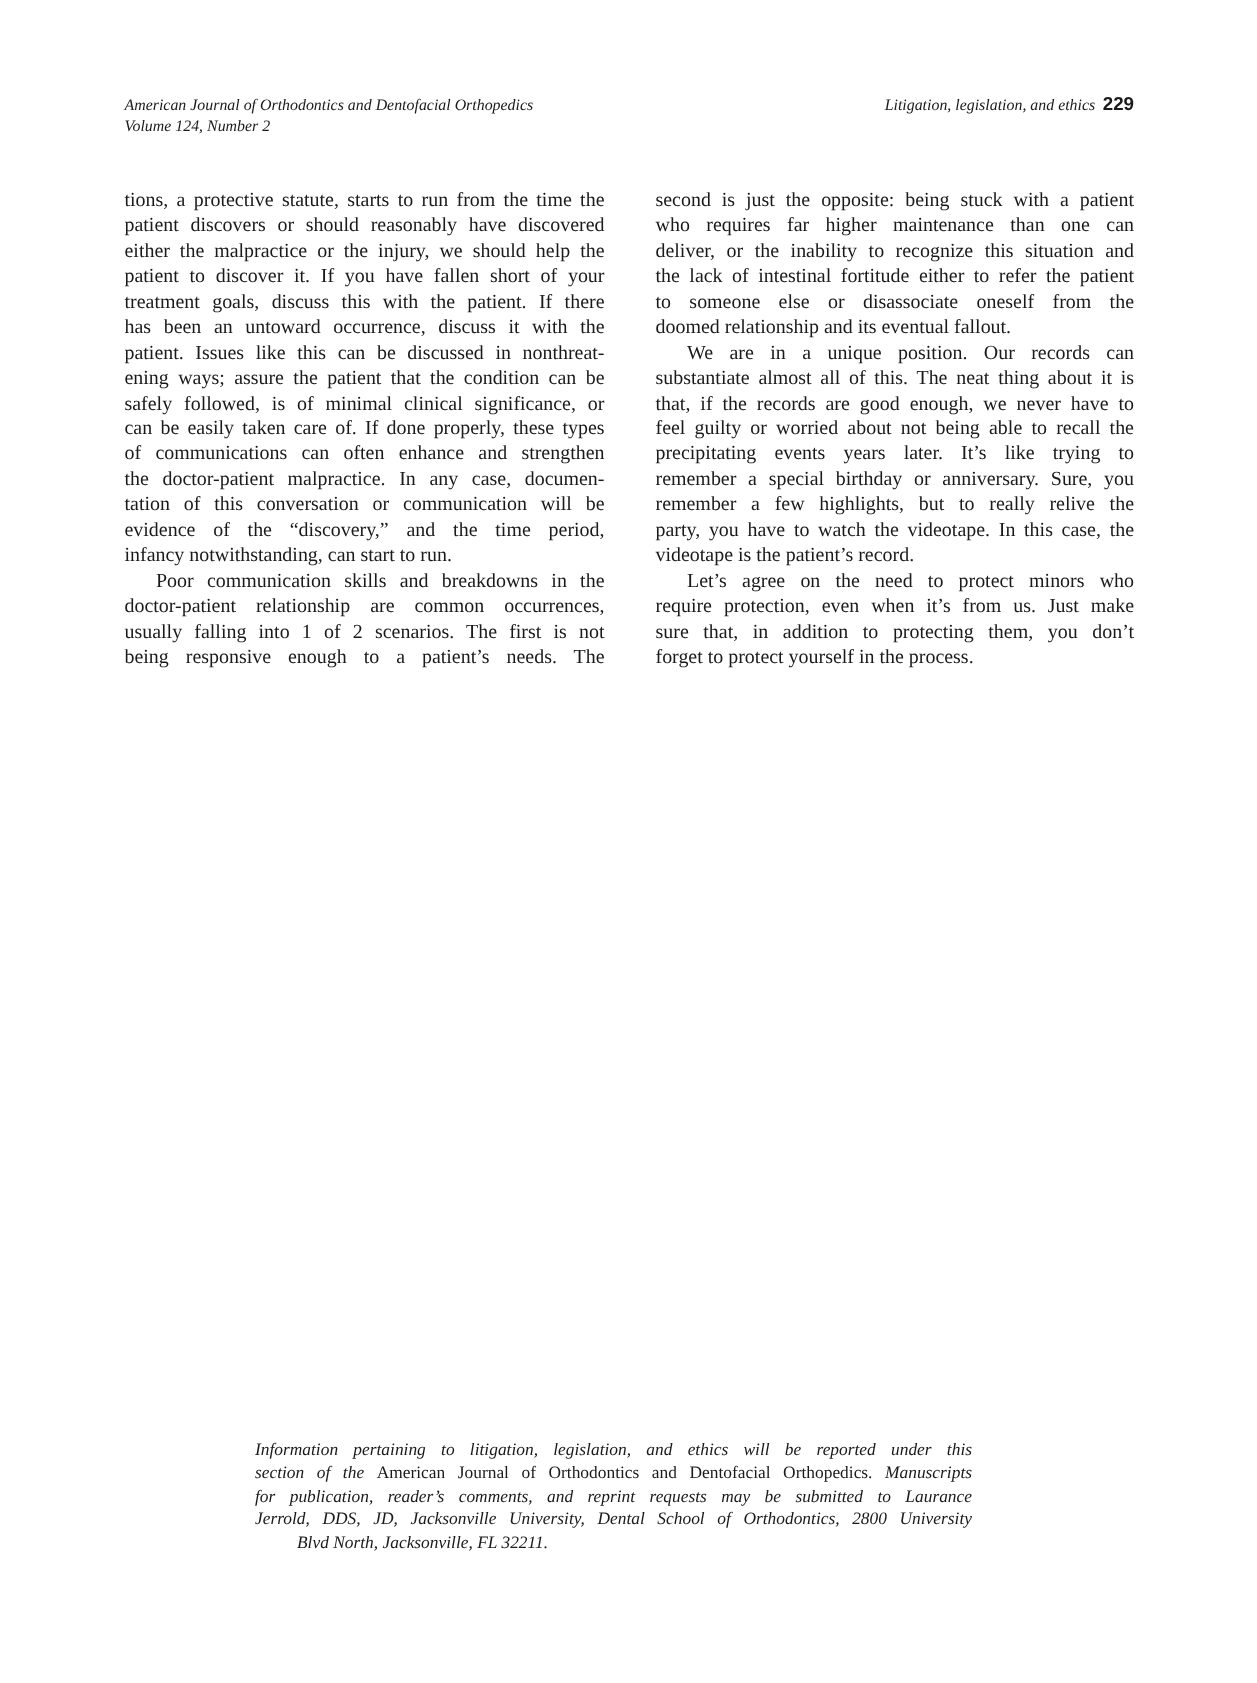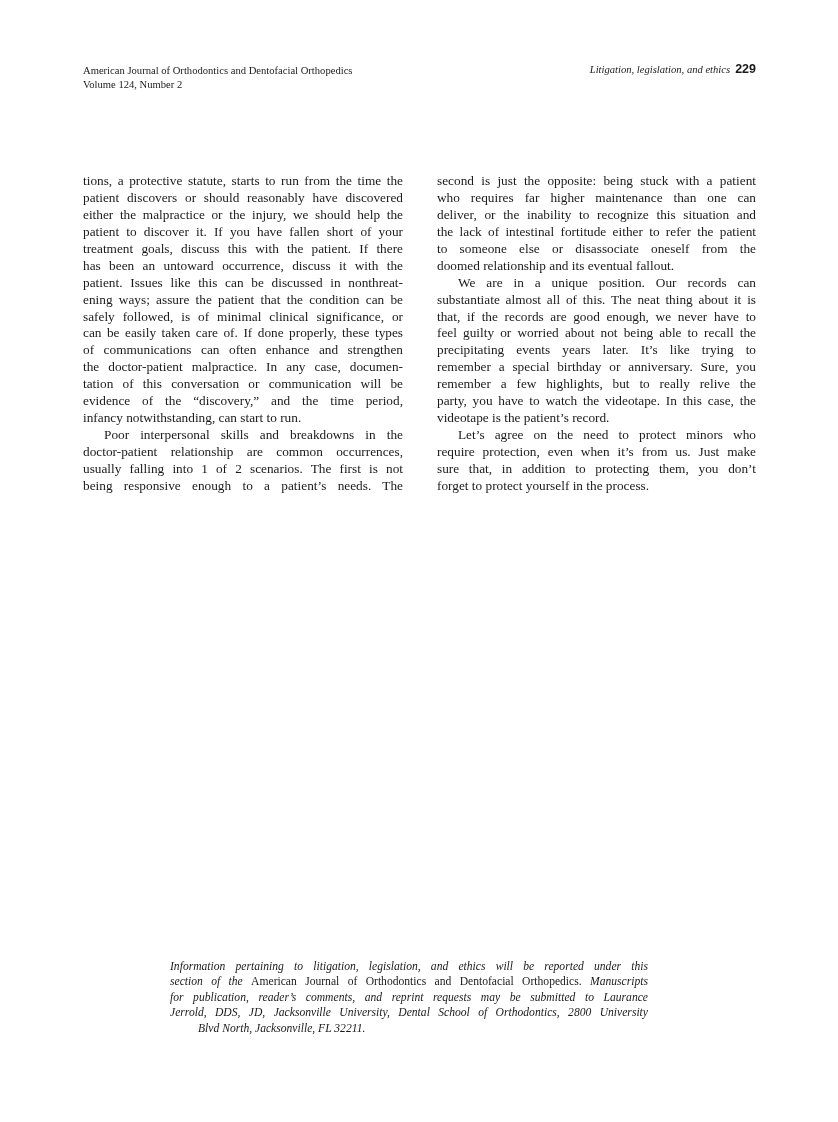--- a/index.html
+++ b/index.html
@@ -1,22 +1,22 @@
 <!DOCTYPE html>
 <html><head>
 <meta charset="utf-8">
 <style>
   html, body { margin: 0; padding: 0; background: #ffffff; }
   body { width: 838px; height: 1122px; position: relative; overflow: hidden;
          font-family: "Liberation Serif", "DejaVu Serif", serif; color: #1a1a1a; }
-  .hdr-left { position: absolute; left: 83px; top: 64px; font-size: 10.6px; line-height: 13.5px; }
+  .hdr-left { position: absolute; left: 83px; top: 64px; font-style: italic; font-size: 10.6px; line-height: 13.5px; }
   .hdr-right { position: absolute; right: 82px; top: 62px; font-size: 10.6px; white-space: nowrap; }
   .hdr-right .sec { font-style: italic; }
   .hdr-right .pg { font-family: "Liberation Sans", "DejaVu Sans", sans-serif; font-weight: bold; font-size: 12.5px; margin-left: 5px; }
-  .col { position: absolute; top: 125px; font-size: 13.3px; line-height: 16.95px; margin-top: 48px; }
+  .col { position: absolute; top: 125px; font-size: 13.3px; line-height: 16.95px; }
   .col-left { left: 83px; width: 320px; }
   .col-right { left: 437px; width: 319px; }
   .ln { display: block; text-align: justify; text-align-last: justify; height: 16.95px; white-space: nowrap; overflow: visible; }
   .ln.last { text-align-last: left; }
   .ln.indent { padding-left: 21px; }
   .footnote { position: absolute; left: 170px; top: 959px; width: 478px; font-size: 11.6px; line-height: 15.4px; font-style: italic; }
   .footnote .fl { display: block; text-align: justify; text-align-last: justify; white-space: nowrap; }
   .footnote .fl.last { text-align-last: left; margin-left: 28px; }
   .footnote .roman { font-style: normal; }
 </style>
@@ -41,21 +41,21 @@
   <span class="ln">has been an untoward occurrence, discuss it with the</span>
   <span class="ln">patient. Issues like this can be discussed in nonthreat-</span>
   <span class="ln">ening ways; assure the patient that the condition can be</span>
   <span class="ln">safely followed, is of minimal clinical significance, or</span>
   <span class="ln">can be easily taken care of. If done properly, these types</span>
   <span class="ln">of communications can often enhance and strengthen</span>
   <span class="ln">the doctor-patient malpractice. In any case, documen-</span>
   <span class="ln">tation of this conversation or communication will be</span>
   <span class="ln">evidence of the “discovery,” and the time period,</span>
   <span class="ln last">infancy notwithstanding, can start to run.</span>
-  <span class="ln indent">Poor interpersonal skills and breakdowns in the</span>
+  <span class="ln indent">Poor communication skills and breakdowns in the</span>
   <span class="ln">doctor-patient relationship are common occurrences,</span>
   <span class="ln">usually falling into 1 of 2 scenarios. The first is not</span>
   <span class="ln">being responsive enough to a patient’s needs. The</span>
 </div>
 
 <div class="col col-right">
   <span class="ln">second is just the opposite: being stuck with a patient</span>
   <span class="ln">who requires far higher maintenance than one can</span>
   <span class="ln">deliver, or the inability to recognize this situation and</span>
   <span class="ln">the lack of intestinal fortitude either to refer the patient</span>

